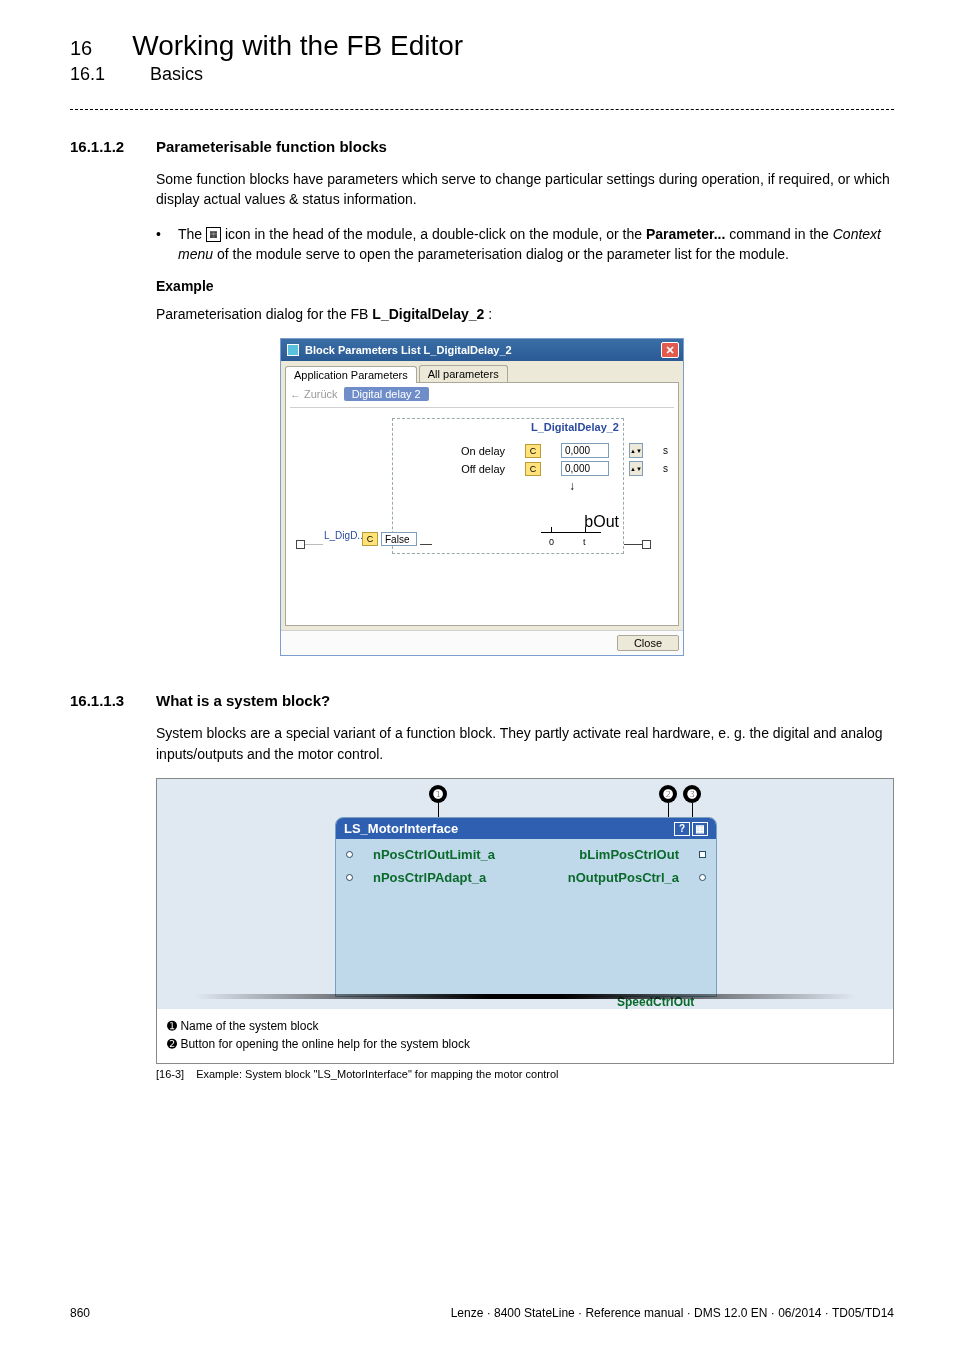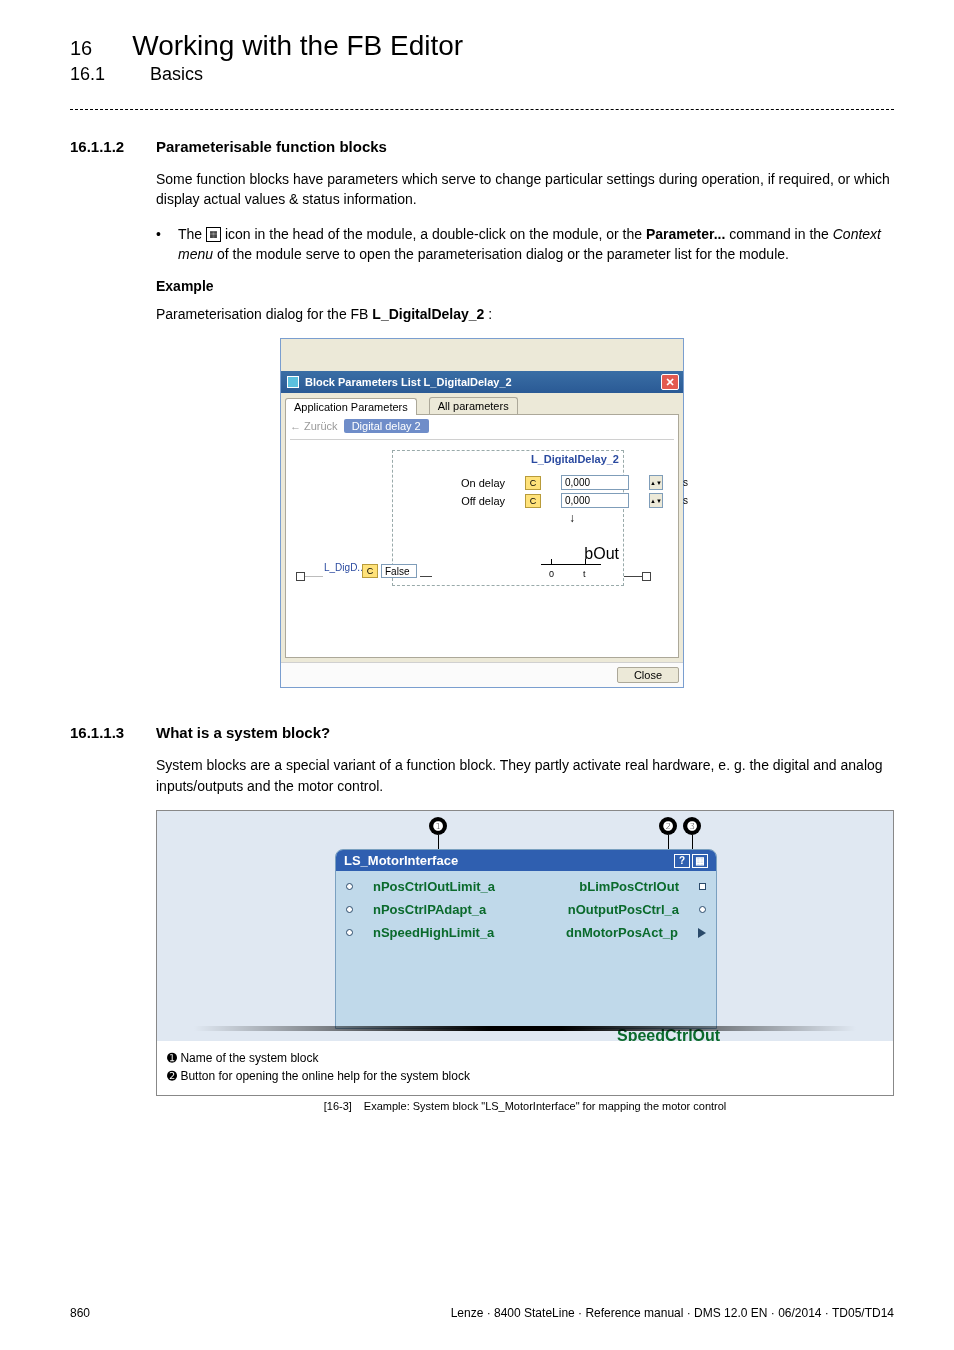--- a/index.html
+++ b/index.html
@@ -37,30 +37,30 @@
   }
   .example-label { font-size: 14px; font-weight: 700; margin-bottom: 10px; }
   .dialog-wrap { display: flex; justify-content: center; margin-bottom: 36px; }
   .dialog {
     width: 404px; border: 1px solid #7a9ecf; background: #ece9d8;
     font-family: Tahoma, Arial, sans-serif; font-size: 11px;
   }
   .titlebar {
     display: flex; align-items: center; justify-content: space-between;
     background: linear-gradient(#3a6ea5,#2a5a95);
-    padding: 3px 4px 3px 6px; color: #fff; font-weight: 700; margin-top: 32px;
+    padding: 3px 4px 3px 6px; color: #fff; font-weight: 700;
   }
   .titlebar-left { display: flex; align-items: center; gap: 6px; }
   .app-icon { width: 12px; height: 12px; background: #5bc0de; border: 1px solid #fff; }
   .close-btn {
     width: 18px; height: 16px; background: #e35a4f; border: 1px solid #fff;
     color: #fff; display: flex; align-items: center; justify-content: center;
     font-weight: 700; font-size: 11px; border-radius: 2px;
   }
-  .tabs-row { display: flex; gap: 12px; padding: 4px 4px 0 4px; align-items: flex-end; }
+  .tabs-row { display: flex; gap: 2px; padding: 4px 4px 0 4px; align-items: flex-end; }
   .tab {
     padding: 2px 8px; background: #ece9d8; border: 1px solid #aca899;
     border-bottom: none; border-radius: 3px 3px 0 0; font-size: 11px;
   }
   .tab.active { background: #fff; position: relative; top: 1px; }
   .tabs-panel { background: #fff; border: 1px solid #aca899; margin: 0 4px 4px 4px; padding: 4px; }
   .back-row { display: flex; align-items: center; gap: 6px; margin-bottom: 6px; }
   .back-btn { color: #9a9a9a; font-size: 11px; display: inline-flex; align-items: center; gap: 3px; }
   .back-tab {
     background: #6f8dc9; color: #fff; padding: 1px 8px; font-size: 11px;
@@ -76,21 +76,21 @@
   .fb-title {
     position: absolute; right: 4px; top: 2px; color: #2a4aa0; font-weight: 700; font-size: 11px;
   }
   .delay-row { position: absolute; left: 66px; font-size: 11px; display: flex; align-items: center; gap: 20px; }
   .delay-row .lbl { color: #000; width: 46px; text-align: right; }
   .c-btn {
     width: 16px; height: 14px; background: #ffe27a; border: 1px solid #b89b3a;
     display: inline-flex; align-items: center; justify-content: center; font-size: 9px;
   }
   .num-input {
-    width: 68px; height: 15px; border: 1px solid #7f9db9; background: #fff;
+    width: 48px; height: 15px; border: 1px solid #7f9db9; background: #fff;
     font-size: 10px; padding: 0 3px; display: inline-flex; align-items: center;
   }
   .spin {
     width: 14px; height: 15px; border: 1px solid #7f9db9; background: #ece9d8;
     display: inline-flex; flex-direction: column; font-size: 6px; line-height: 6px;
     align-items: center; justify-content: center;
   }
   .unit { font-size: 10px; }
   .arrow-down { position: absolute; left: 176px; top: 60px; font-size: 12px; }
   .port-left-sq, .port-right-sq {
@@ -142,36 +142,36 @@
     display: inline-block; vertical-align: middle;
   }
   .sb-port-out-tri {
     width: 0; height: 0; border-top: 5px solid transparent; border-bottom: 5px solid transparent;
     border-left: 8px solid #2a4a6a; display: inline-block; vertical-align: middle;
   }
   .sb-port-out-sq {
     width: 7px; height: 7px; border: 1px solid #2a4a6a; background: #fff; display: inline-block; vertical-align: middle;
   }
   .sb-left, .sb-right { display: flex; align-items: center; gap: 20px; }
-  .sb-last { color: #0a6a2c; font-size: 16px; position: absolute; right: 18px; bottom: -4px; font-weight: 700; }
+  .sb-last { color: #0a6a2c; font-size: 12px; position: absolute; right: 18px; bottom: -4px; font-weight: 700; }
   .callout {
     position: absolute; width: 18px; height: 18px; border-radius: 50%;
     background: #000; color: #fff; font-weight: 700; font-size: 11px;
     display: flex; align-items: center; justify-content: center;
   }
   .callout-line { position: absolute; width: 1px; background: #000; }
   .gradient-line {
     position: absolute; left: 0; right: 0; bottom: 10px; height: 5px;
     background: linear-gradient(to right, rgba(0,0,0,0) 5%, #000 45%, #000 55%, rgba(0,0,0,0) 95%);
     border-radius: 3px;
   }
   .fig-notes { font-size: 12px; padding: 8px 10px 10px 10px; line-height: 1.5; }
   .fig-notes .n { font-family: Arial, sans-serif; }
   .fig-caption {
-    margin-left: 86px; font-size: 11px; display: flex; gap: 12px; color: #000; justify-content: center;
+    margin-left: 86px; font-size: 11px; display: flex; gap: 12px; color: #000;
   }
   .footer {
     position: absolute; bottom: 30px; left: 70px; right: 60px;
     display: flex; justify-content: space-between; font-size: 12px;
   }
 </style>
 </head>
 <body>
 
 <div class="chapter-header">
@@ -314,30 +314,20 @@
       <div class="sb-row">
         <span class="sb-left">
             <span class="sb-port-in"></span>
             <span>nPosCtrlPAdapt_a</span>
           </span>
         <span class="sb-right">
             <span>nOutputPosCtrl_a</span>
             <span class="sb-port-in"></span>
           </span>
       </div>
-      <div class="sb-row">
-        <span class="sb-left">
-            <span class="sb-port-in"></span>
-            <span>nSpeedHighLimit_a</span>
-          </span>
-        <span class="sb-right">
-            <span>dnMotorPosAct_p</span>
-            <span class="sb-port-out-tri"></span>
-          </span>
-      </div>
     </div>
     <span class="sb-last" style="left:460px; top:216px;">SpeedCtrlOut</span>
     <div class="gradient-line"></div>
   </div>
   <div class="fig-notes">
     <div><span class="n">➊</span> <span>Name of the system block</span></div>
     <div><span class="n">➋</span> <span>Button for opening the online help for the system block</span></div>
   </div>
 </div>
 <div class="fig-caption">

